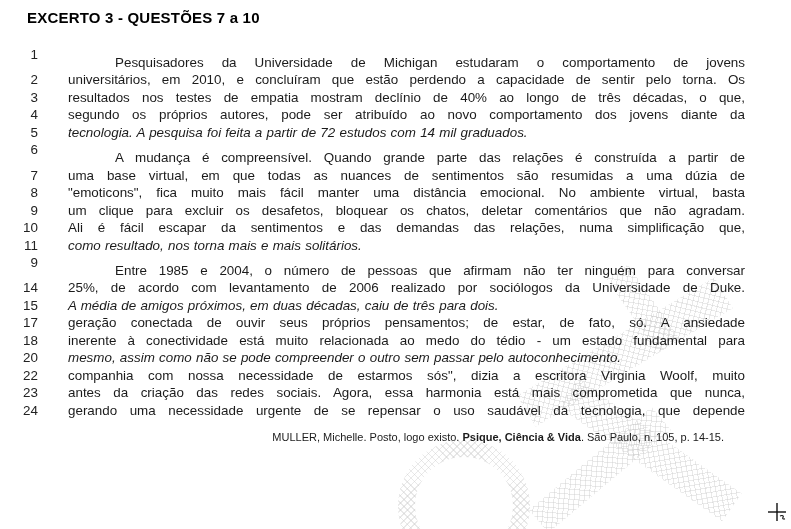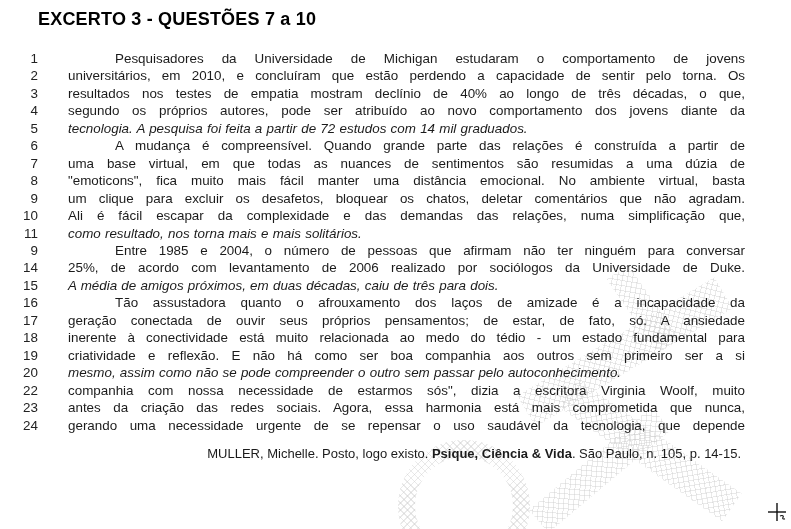--- a/index.html
+++ b/index.html
@@ -8,22 +8,22 @@
     width: 791px;
     height: 529px;
     background: #ffffff;
     overflow: hidden;
     font-family: "Liberation Sans", "DejaVu Sans", sans-serif;
     color: #1b1b1b;
   }
   .content { position: relative; z-index: 1; }
   .doc-title {
     margin: 0;
-    padding: 9px 0 0 38px;
-    font-size: 18px;
+    padding: 9px 0 0 27px;
+    font-size: 15px;
     font-weight: bold;
     letter-spacing: 0.2px;
     color: #000;
   }
   .lines {
     margin-top: 20px;
     padding-right: 46px;
     font-size: 13.4px;
     line-height: 17.45px;
   }
@@ -35,24 +35,24 @@
     color: #222;
   }
   .txt {
     flex: 1;
     margin-left: 30px;
     text-align: justify;
     text-align-last: justify;
     word-spacing: 0.5px;
   }
   .line.end .txt { text-align-last: left; font-style: italic; }
-  .line.indent .txt { text-indent: 47px; }
+  .line.indent .txt { text-indent: 47px; margin-top: 8px; }
   .citation {
-    margin: 12px 50px 0 68px;
-    font-size: 13px;
+    margin: 12px 67px 0 68px;
+    font-size: 11px;
     text-align: right;
     color: #1b1b1b;
     white-space: nowrap;
   }
   .citation .bold { font-weight: bold; }
 
   
   .watermark { position: absolute; inset: 0; z-index: 0; pointer-events: none; opacity: .55; }
   .wm {
     position: absolute;
@@ -118,53 +118,45 @@
       <div class="line">
           <span class="num">8</span>
           <span class="txt">"emoticons", fica muito mais fácil manter uma distância emocional. No ambiente virtual, basta</span>
         </div>
       <div class="line">
           <span class="num">9</span>
           <span class="txt">um clique para excluir os desafetos, bloquear os chatos, deletar comentários que não agradam.</span>
         </div>
       <div class="line">
           <span class="num">10</span>
-          <span class="txt">Ali é fácil escapar da complexidade e das demandas das relações, numa simplificação que,</span>
+          <span class="txt">Ali é fácil escapar da sentimentos e das demandas das relações, numa simplificação que,</span>
         </div>
       <div class="line end">
           <span class="num">11</span>
           <span class="txt">como resultado, nos torna mais e mais solitários.</span>
         </div>
       <div class="line indent">
           <span class="num">9</span>
           <span class="txt">Entre 1985 e 2004, o número de pessoas que afirmam não ter ninguém para conversar</span>
         </div>
       <div class="line">
           <span class="num">14</span>
           <span class="txt">25%, de acordo com levantamento de 2006 realizado por sociólogos da Universidade de Duke.</span>
         </div>
       <div class="line end">
           <span class="num">15</span>
           <span class="txt">A média de amigos próximos, em duas décadas, caiu de três para dois.</span>
         </div>
-      <div class="line indent">
-          <span class="num">16</span>
-          <span class="txt">Tão assustadora quanto o afrouxamento dos laços de amizade é a incapacidade da</span>
-        </div>
       <div class="line">
           <span class="num">17</span>
           <span class="txt">geração conectada de ouvir seus próprios pensamentos; de estar, de fato, só. A ansiedade</span>
         </div>
       <div class="line">
           <span class="num">18</span>
           <span class="txt">inerente à conectividade está muito relacionada ao medo do tédio - um estado fundamental para</span>
-        </div>
-      <div class="line">
-          <span class="num">19</span>
-          <span class="txt">criatividade e reflexão. E não há como ser boa companhia aos outros sem primeiro ser a si</span>
         </div>
       <div class="line end">
           <span class="num">20</span>
           <span class="txt">mesmo, assim como não se pode compreender o outro sem passar pelo autoconhecimento.</span>
         </div>
       <div class="line">
           <span class="num">22</span>
           <span class="txt">companhia com nossa necessidade de estarmos sós", dizia a escritora Virginia Woolf, muito</span>
         </div>
       <div class="line">

